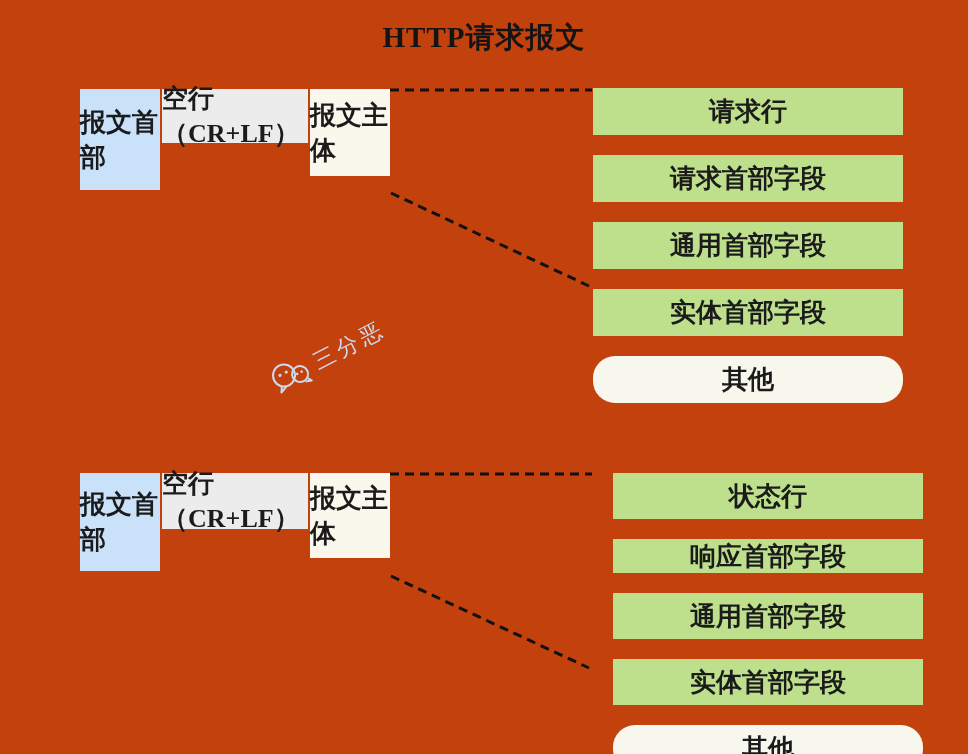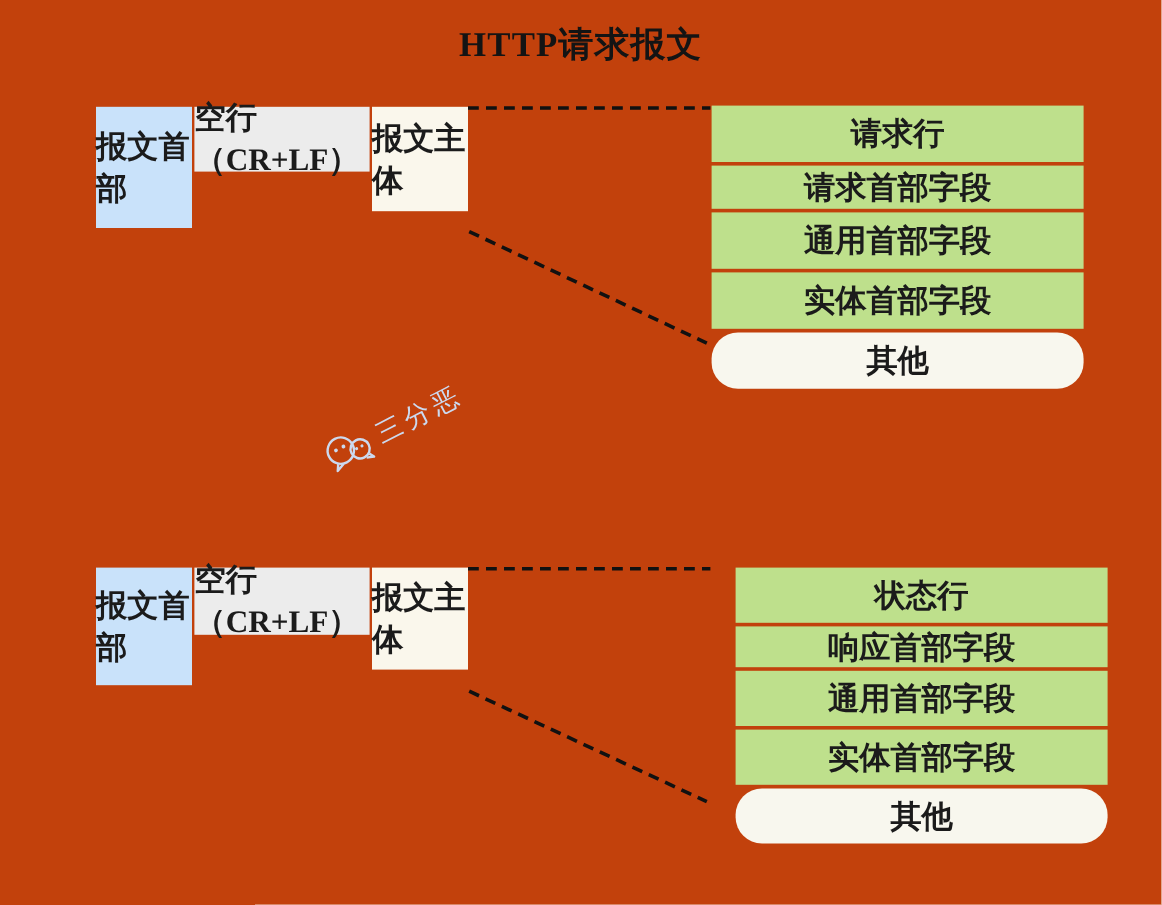--- a/index.html
+++ b/index.html
@@ -31,21 +31,21 @@
   .msg-section{
     display:flex;align-items:center;justify-content:center;
     font-size:26px;font-weight:bold;
   }
   .sec-header{background:#c9e2fa;}
   .sec-blank{background:#ececec;}
   .sec-body{background:#faf7ec;}
 
   .detail-box{
     position:absolute;left:593px;width:310px;
-    display:flex;flex-direction:column;gap:3px;
+    display:flex;flex-direction:column;gap:20px;
   }
   #request-detail{top:88px;}
   #response-detail{top:473px;margin-left:20px;}
 
   .detail-row{
     display:flex;align-items:center;justify-content:center;
     font-size:26px;font-weight:bold;
   }
   .row-green{background:#bee08c;}
   .row-other{background:#f8f7ee;border-radius:22px;}
@@ -91,21 +91,21 @@
   <div id="request-title" class="diagram-title">HTTP请求报文</div>
 
   <div id="request-msg" class="msg-box">
     <div class="msg-section sec-header" style="height:101px">报文首部</div>
     <div class="msg-section sec-blank" style="height:54px">空行（CR+LF）</div>
     <div class="msg-section sec-body" style="height:87px">报文主体</div>
   </div>
 
   <div id="request-detail" class="detail-box">
     <div class="detail-row row-green" style="height:47px">请求行</div>
-    <div class="detail-row row-green" style="height:36px">请求首部字段</div>
+    <div class="detail-row row-green" style="height:47px">请求首部字段</div>
     <div class="detail-row row-green" style="height:47px">通用首部字段</div>
     <div class="detail-row row-green" style="height:47px">实体首部字段</div>
     <div class="detail-row row-other" style="height:47px">其他</div>
   </div>
 
   <div id="watermark">
     <span>
       <svg width="42" height="34" viewBox="0 0 42 34" fill="none" xmlns="http://www.w3.org/2000/svg">
         <circle cx="15" cy="14" r="11" stroke="#ccd9ef" stroke-width="2"></circle>
         <circle cx="11.5" cy="12" r="1.6" fill="#ccd9ef"></circle>

